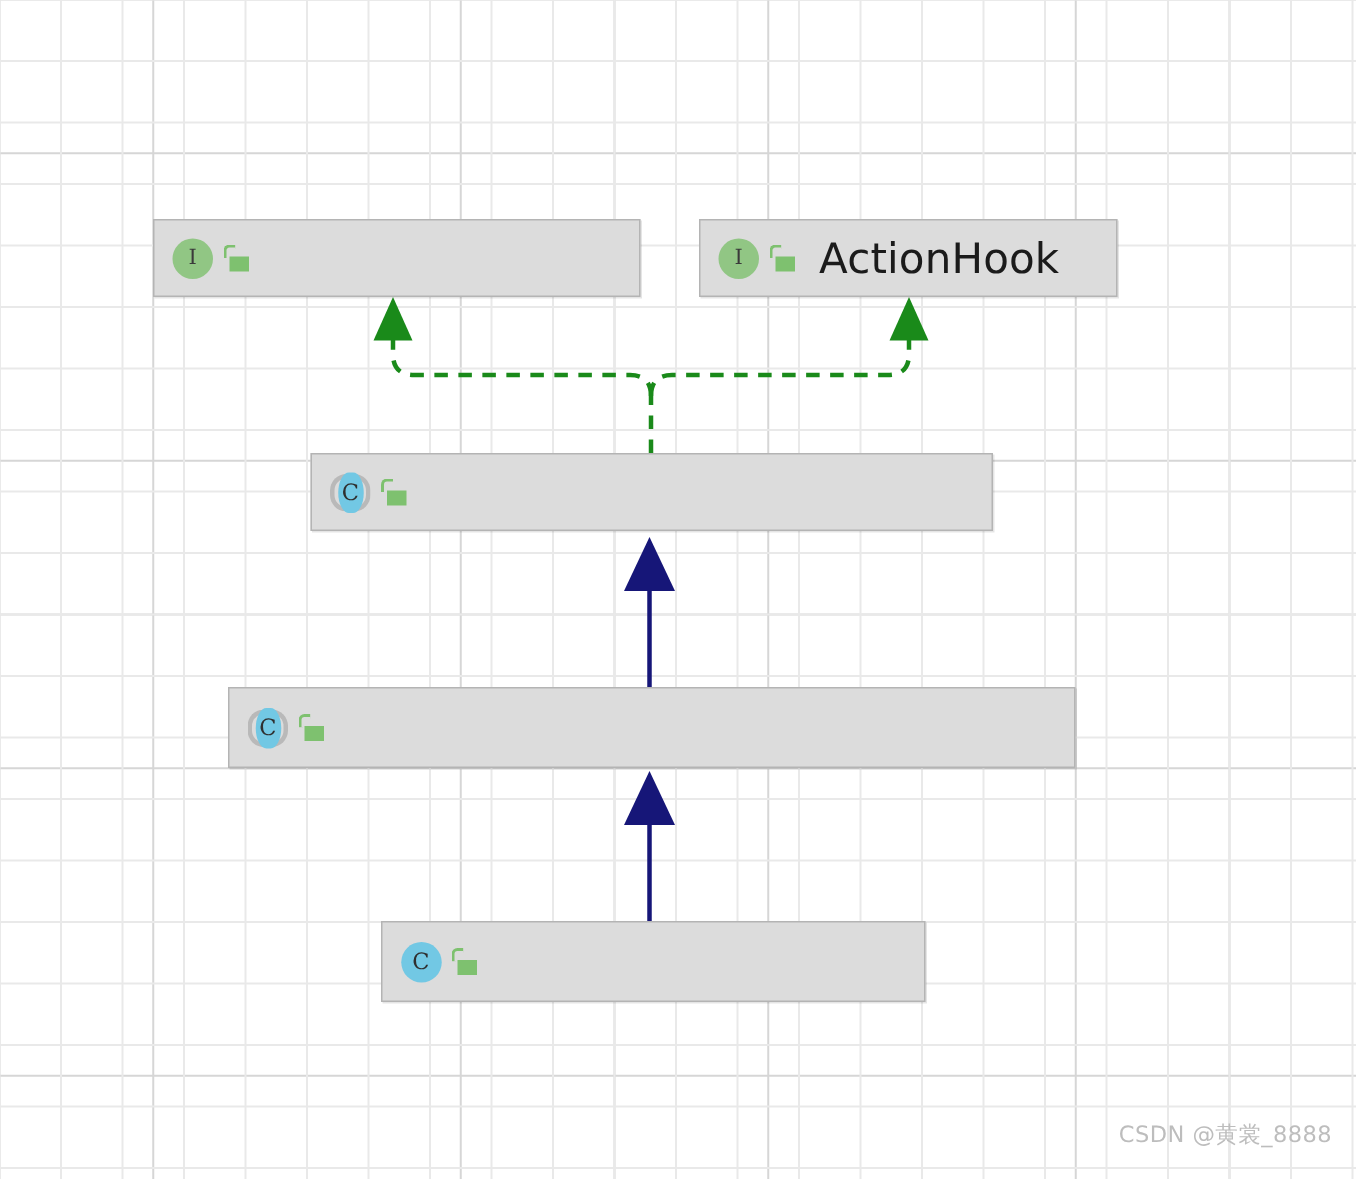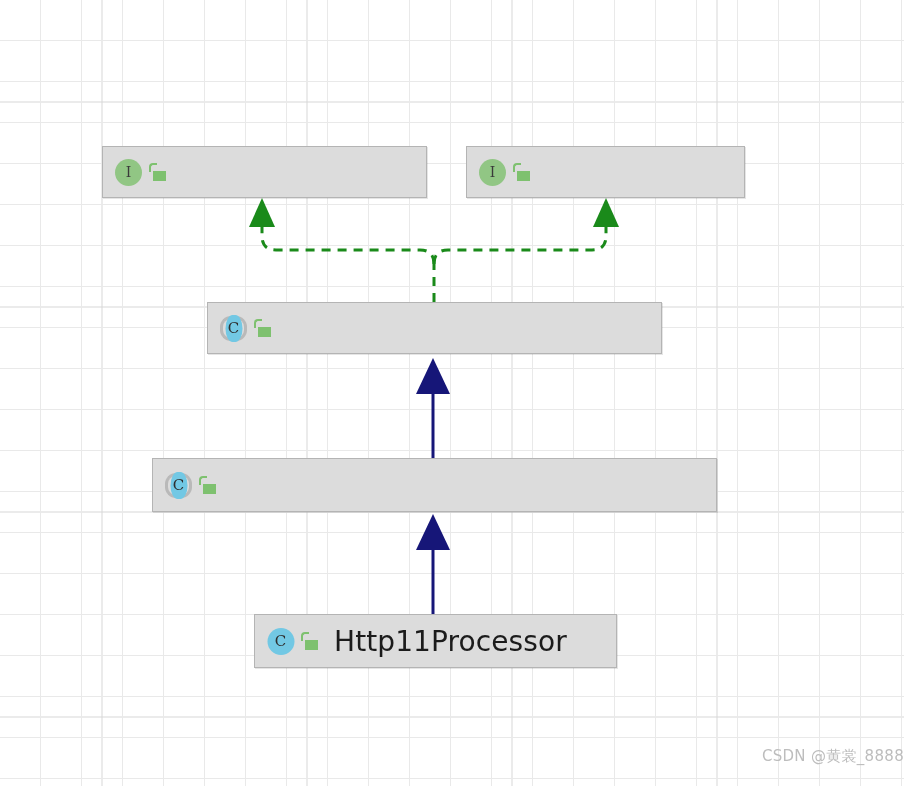--- a/index.html
+++ b/index.html
@@ -164,21 +164,21 @@
     font-size: 28px;
     color: #1b1b1b;
     letter-spacing: 0.1px;
     font-family: "DejaVu Sans", "Liberation Sans", sans-serif;
   }
   .node-label .generic-bracket { color: #1b1b1b; }
   .node-label .generic-param  { color: #2a9d9d; }
 
   #watermark {
     position: absolute;
-    right: 0;
+    right: 16px;
     bottom: 20px;
     font-size: 15px;
     color: #bdbdbd;
     font-family: "DejaVu Sans", "Liberation Sans", sans-serif;
     letter-spacing: 0.3px;
     user-select: none;
   }
 </style>
 </head>
 <body>
@@ -224,20 +224,21 @@
   <div class="uml-node" style="left:466px; top:146px; width:279px; height:52px;">
     <span class="node-icons">
       <span class="icon-interface">
         <span class="glyph">I</span>
       </span>
       <span class="icon-lock">
         <span class="shackle"></span>
         <span class="body"></span>
       </span>
     </span>
+    <span class="node-label">ActionHook</span>
   </div>
 
   <div class="uml-node" style="left:207px; top:302px; width:455px; height:52px;">
     <span class="node-icons">
       <span class="icon-class abstract">
         <span class="arc-l"></span>
         <span class="arc-r"></span>
         <span class="disc"></span>
         <span class="glyph">C</span>
       </span>
@@ -267,18 +268,17 @@
     <span class="node-icons">
       <span class="icon-class">
         <span class="disc"></span>
         <span class="glyph">C</span>
       </span>
       <span class="icon-lock">
         <span class="shackle"></span>
         <span class="body"></span>
       </span>
     </span>
-    <span class="node-label">Http11Processor</span>
   </div>
 
   <div id="watermark">CSDN @黄裳_8888</div>
 
 </div>
 
 </body></html>

